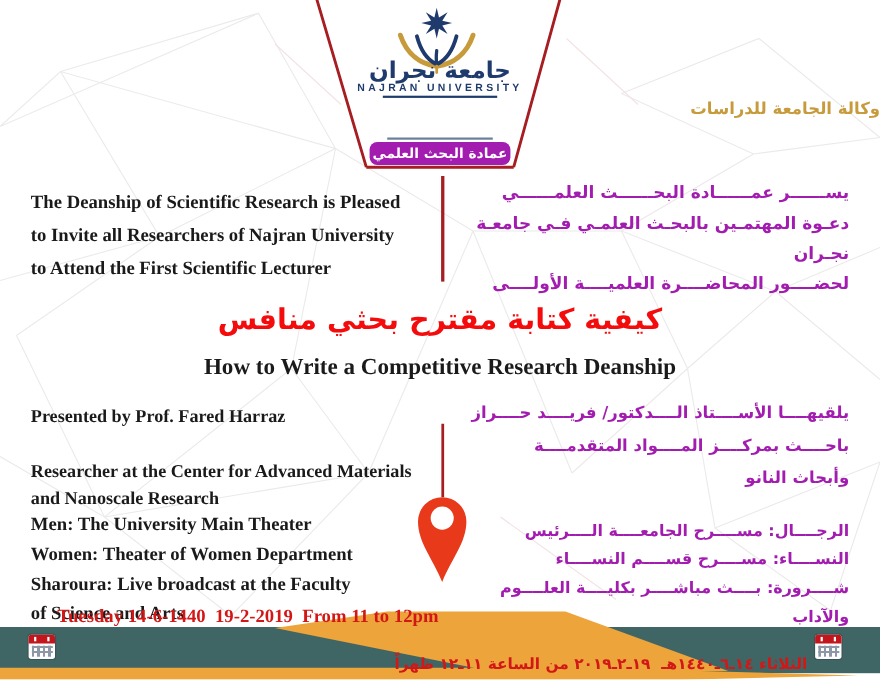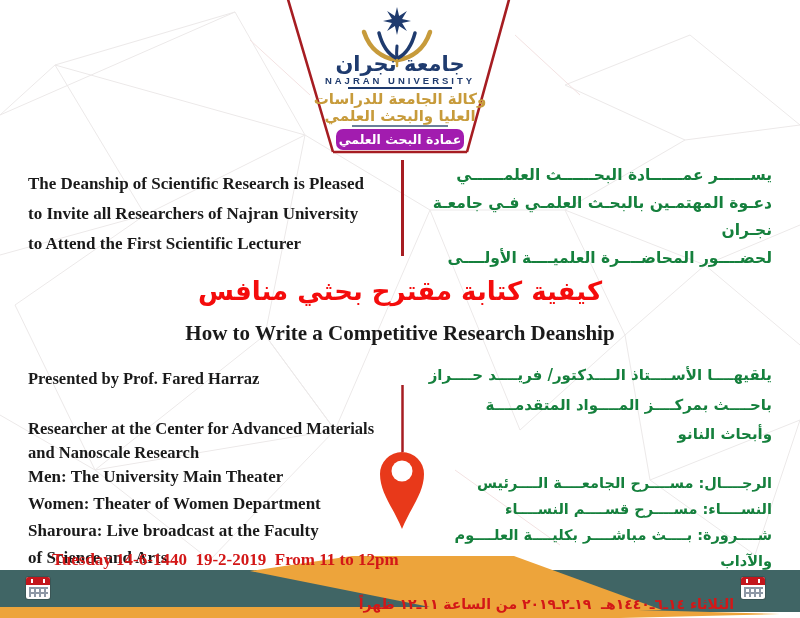--- a/index.html
+++ b/index.html
@@ -22,21 +22,21 @@
   .agency{position:absolute;left:0;right:0;text-align:center;z-index:3;
           font-family:"DejaVu Sans",sans-serif;font-weight:bold;font-size:15px;color:#C79B3B;}
   .div2{position:absolute;left:352px;top:125px;width:96px;height:1.5px;background:#6B7F9B;z-index:3;}
   .banner{position:absolute;left:336px;top:129px;width:128px;height:21px;background:#a21caf;
           border-radius:7px;z-index:3;text-align:center;line-height:21px;
           font-family:"DejaVu Sans",sans-serif;font-weight:bold;font-size:12.5px;color:#ffffff;}
 
   
   .en{font-family:"Liberation Serif",serif;font-weight:bold;color:#1a1a1a;z-index:3;}
   .ar{font-family:"DejaVu Sans",sans-serif;font-weight:bold;direction:rtl;z-index:3;
-      color:#15803d;text-align:right;}
+      color:#a21caf;text-align:right;}
   .invite-en{left:28px;top:169px;width:372px;font-size:17px;line-height:30px;}
   .invite-ar{right:28px;top:162px;width:362px;font-size:15.5px;line-height:27.5px;}
   .title-ar{left:0;right:0;top:276px;text-align:center;direction:rtl;color:#F40C0C;
             font-family:"DejaVu Sans",sans-serif;font-weight:bold;font-size:26px;z-index:3;}
   .title-en{left:0;right:0;top:321px;text-align:center;font-size:21px;z-index:3;}
   .pres-en{left:28px;top:367px;width:380px;font-size:16.5px;line-height:24px;}
   .pres-en .gap{margin-top:26px;}
   .pres-ar{right:28px;top:361px;width:368px;font-size:15px;line-height:29.5px;}
   .venue-en{left:28px;top:463px;width:364px;font-size:17px;line-height:27px;}
   .venue-ar{right:28px;top:470px;width:356px;font-size:14.5px;line-height:26px;}
@@ -98,22 +98,21 @@
       <path d="M430,32 C424,50 411,58 398,60" stroke="#C79B3B" stroke-width="4.5"></path>
       <path d="M379,33 C383,48 390,55 396,58" stroke="#1F3B6E" stroke-width="3.5"></path>
       <path d="M415,33 C411,48 404,55 398,58" stroke="#1F3B6E" stroke-width="3.5"></path>
       <path d="M397,46 C396.5,51 396.5,55 397,58" stroke="#1F3B6E" stroke-width="3"></path>
       <path d="M397,60 L397,66" stroke="#C79B3B" stroke-width="2.5"></path>
     </g>
   </svg>
   <div class="logo-ar">جامعة نجران</div>
   <div class="logo-en">NAJRAN UNIVERSITY</div>
   <div class="div1"></div>
-  <div class="agency" style="top:90px;">وكالة الجامعة للدراسات</div>
-  <div class="agency" style="top:107px;">العليا والبحث العلمي</div>
+  <div class="agency" style="top:90px;text-align:right;">وكالة الجامعة للدراسات</div>
   <div class="div2"></div>
   <div class="banner">عمادة البحث العلمي</div>
 
   <div class="vline1"></div>
 
   <div class="abs en invite-en">
     <div>The Deanship of Scientific Research is Pleased</div>
     <div>to Invite all Researchers of Najran University</div>
     <div>to Attend the First Scientific Lecturer</div>
   </div>

